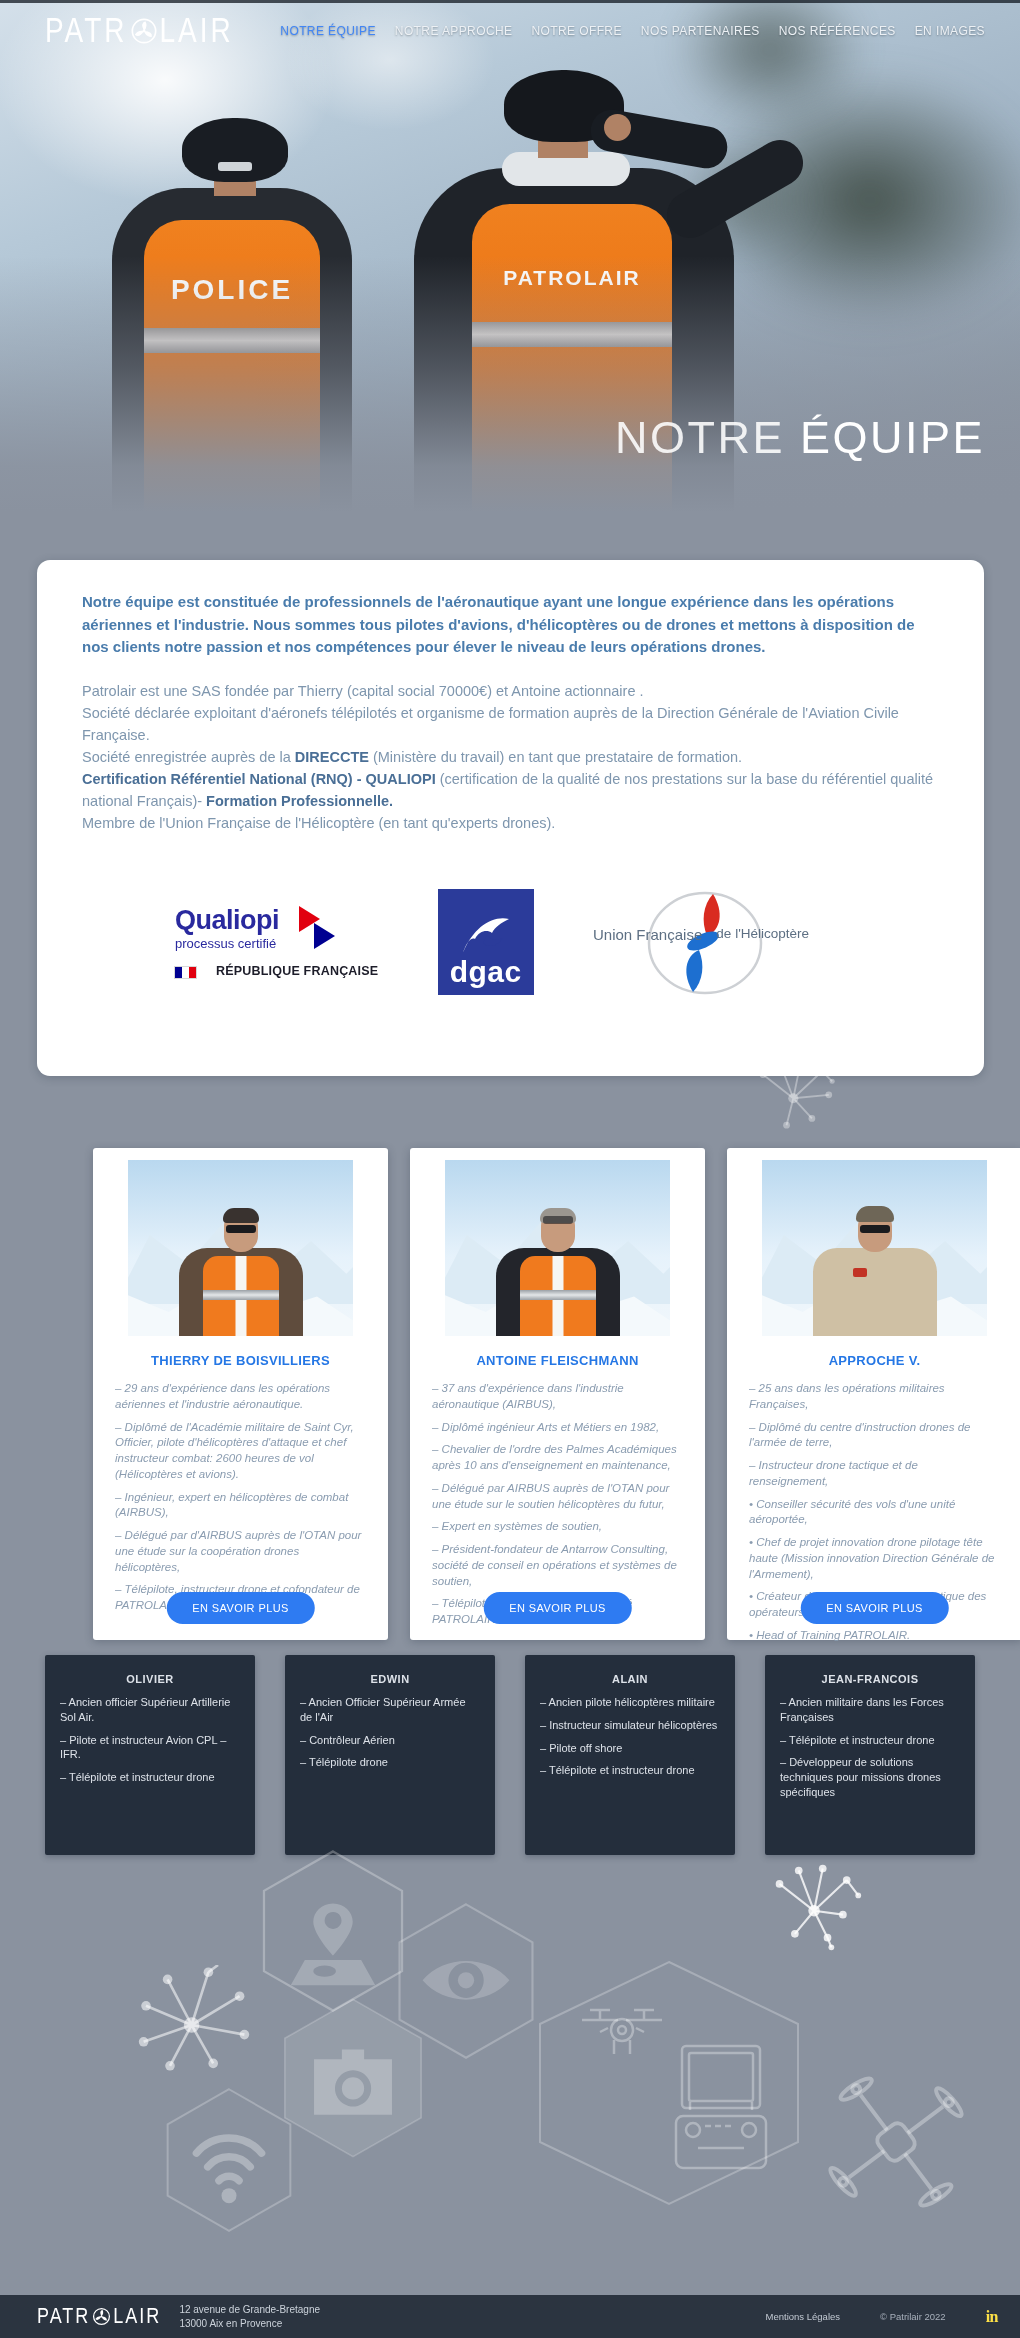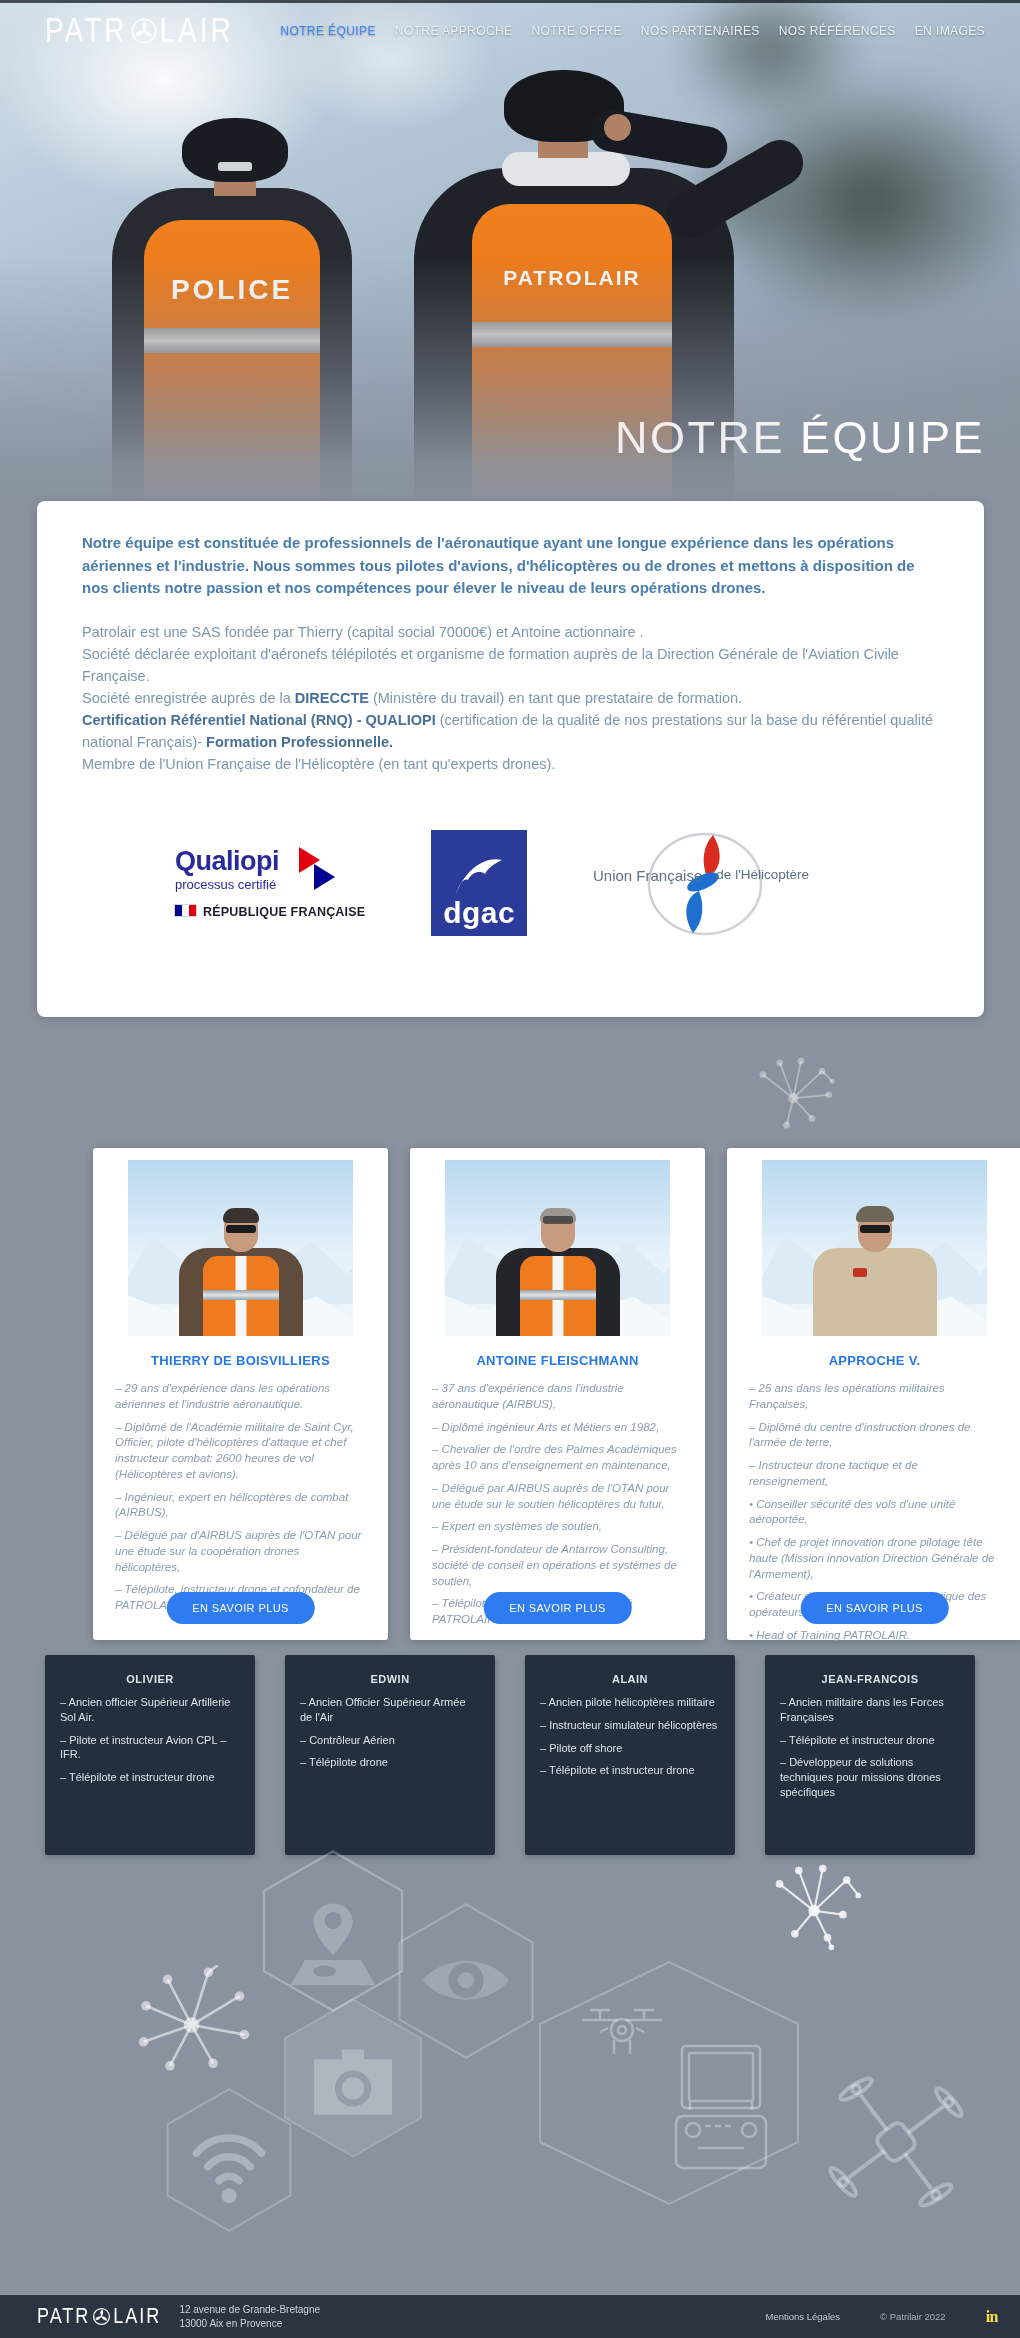--- a/index.html
+++ b/index.html
@@ -59,36 +59,36 @@
   .logo{display:flex;align-items:center;color:#fff;white-space:nowrap;}
   .logo .lt{display:inline-block;font-size:28px;font-weight:300;letter-spacing:3px;transform:scaleY(1.22);}
   .logo svg{margin:0 2px;}
   .logo.small .lt{font-size:18px;letter-spacing:2px;}
   .nav{display:flex;gap:19px;}
   .nav a{font-size:12px;color:#edf1f5;text-decoration:none;letter-spacing:.4px;
          text-shadow:0 1px 2px rgba(10,20,30,.35);}
   .nav a.active{color:#4286f5;}
 
   
-  .content-card{position:absolute;top:501px;left:37px;width:947px;height:516px;background:#fff;
-        border-radius:8px;box-shadow:0 2px 10px rgba(25,35,55,.22);padding:31px 45px 0;box-sizing:border-box;}
+  .content-card{position:absolute;top:560px;left:37px;width:947px;height:516px;background:#fff;
+        border-radius:13px;box-shadow:0 2px 10px rgba(25,35,55,.22);padding:31px 45px 0;box-sizing:border-box;}
   .lead{color:#4a7cac;font-weight:700;font-size:15px;line-height:1.5;margin:0 0 21px;}
   .para{color:#7e96ae;font-size:14.5px;line-height:1.52;margin:0;}
   .para b{color:#4a6f96;}
   .logo-row{display:flex;align-items:center;justify-content:space-between;margin-top:52px;
             padding-left:93px;padding-right:130px;}
   
   .q-top{display:flex;align-items:center;gap:20px;}
   .q-name{font-size:27px;font-weight:800;color:#29299e;letter-spacing:-.5px;line-height:1;}
   .q-sub{font-size:13px;color:#29299e;margin-top:2px;}
   .q-arrows{position:relative;width:46px;height:46px;}
   .tri{position:absolute;width:0;height:0;border-top:13px solid transparent;border-bottom:13px solid transparent;}
   .tri.red{left:0;top:0;border-left:21px solid #e1000f;}
   .tri.blue{left:15px;top:17px;border-left:21px solid #000091;}
-  .q-bottom{margin-top:12px;display:flex;align-items:flex-start;gap:7px;}
+  .q-bottom{margin-top:12px;display:flex;align-items:flex-end;gap:20px;}
   .flag{display:flex;box-shadow:0 0 0 1px #d8d8d8;}
   .flag i{width:7px;height:11px;display:block;}
   .q-rep{font-size:12.5px;font-weight:700;color:#1d1d2a;letter-spacing:.2px;}
   
   .dgac{width:96px;height:106px;background:#2b3b9a;display:flex;flex-direction:column;align-items:center;
         justify-content:flex-end;padding-bottom:8px;box-sizing:border-box;}
   .dgac span{color:#fff;font-weight:700;font-size:30px;letter-spacing:.5px;line-height:1;}
   
   .ufh{position:relative;width:216px;height:112px;}
   .ufh svg{position:absolute;inset:0;}

